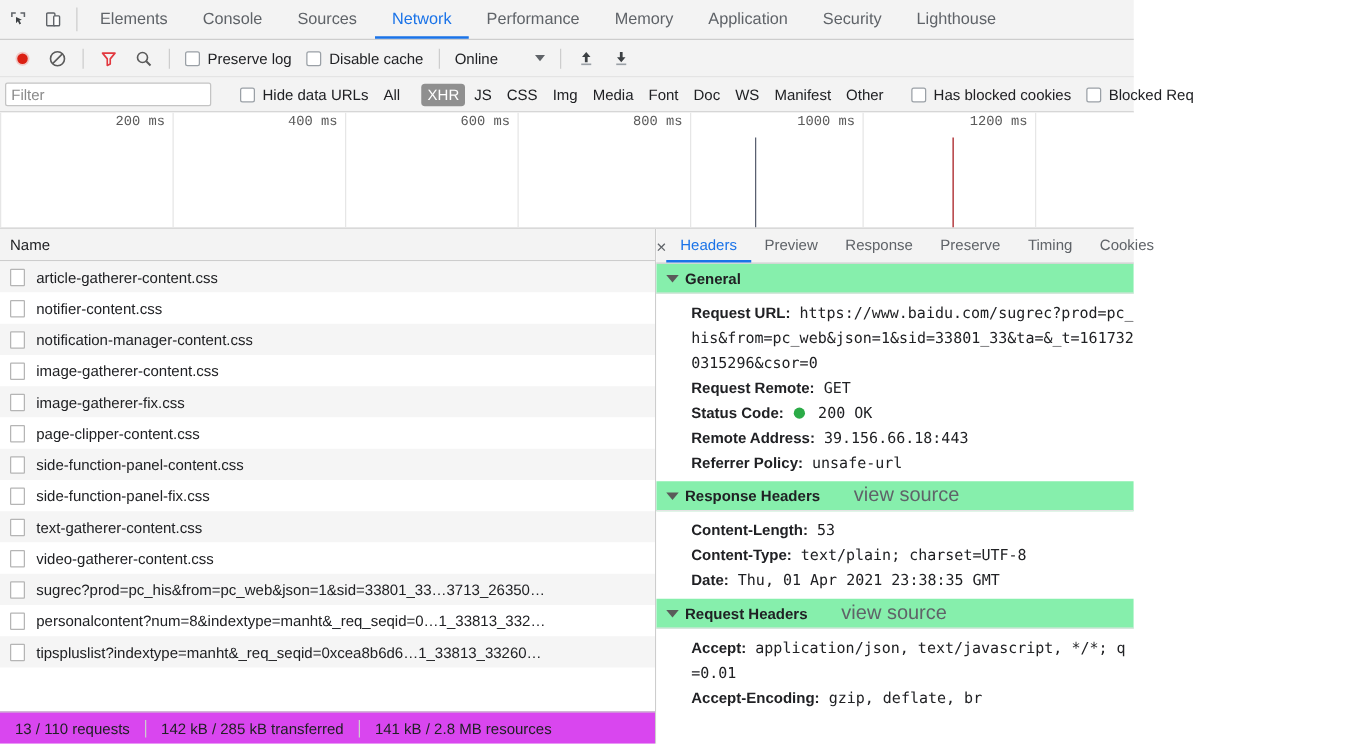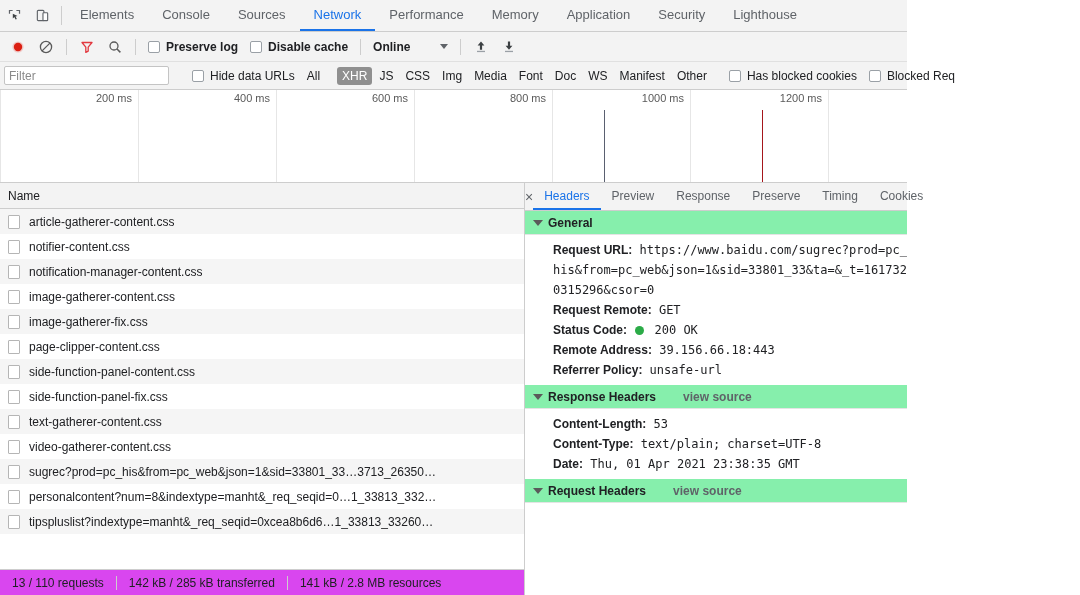--- a/index.html
+++ b/index.html
@@ -28,21 +28,21 @@
   .main-tab {
     padding: 0 14px; display:flex; align-items:center;
     font-size: 13px; color:#5f6368; cursor:pointer; white-space:nowrap;
     border-bottom: 2px solid transparent;
   }
   .main-tab.active { color:#1a73e8; border-bottom-color:#1a73e8; }
 
   
   .net-toolbar {
     height: 30px; min-height:30px; display:flex; align-items:center;
-    background:#f3f3f3; border-bottom:1px solid #e0e0e0; padding-left:4px;font-weight:bold;
+    background:#f3f3f3; border-bottom:1px solid #e0e0e0; padding-left:4px;
   }
   .tb-sep { width:1px; height:16px; background:#cdcdcd; margin:0 6px; }
   .tb-check { display:flex; align-items:center; gap:6px; cursor:pointer; padding:0 6px; }
   .cbox {
     width:12px; height:12px; border:1px solid #9aa0a6; border-radius:2px;
     background:#fff; display:inline-block; flex:none;
   }
   .tb-label { font-size:12px; color:#202124; white-space:nowrap; }
   .throttle {
     display:flex; align-items:center; gap:30px; padding:0 6px; cursor:pointer;
@@ -71,21 +71,21 @@
   .fsep { width:1px; height:14px; background:#cdcdcd; margin:0 5px; }
 
   
   .overview {
     height: 93px; min-height:93px; position:relative; background:#fff;
     border-bottom:1px solid #cdcdcd; overflow:hidden;
   }
   .ov-gridline { position:absolute; top:0; bottom:0; width:1px; background:#e6e6e6; }
   .ov-tick {
     position:absolute; top:2px; font-size:11px; color:#5a5a5a;
-    transform:translateX(-100%); padding-right:6px; white-space:nowrap;
+    transform:translateX(-100%); padding-right:6px; white-space:nowrap;font-family:Liberation Mono, monospace;
   }
   .ov-event { position:absolute; top:20px; bottom:0; width:1px; }
 
   
   .split { flex:1; display:flex; min-height:0; }
 
   .left-pane {
     width:525px; min-width:525px; display:flex; flex-direction:column;
     border-right:1px solid #cdcdcd; background:#fff; min-height:0;
   }
@@ -134,21 +134,21 @@
   .section-head {
     height:24px; display:flex; align-items:center; gap:5px;
     padding-left:8px; background:#86efac; border-bottom:1px solid #e4e4e4;
     font-size:12px; font-weight:bold; color:#202124; cursor:pointer;
   }
   .tri {
     width:0;height:0;border-left:5px solid transparent;border-right:5px solid transparent;
     border-top:6px solid #5a5a5a; flex:none;
   }
   .view-source {
-    font-weight:bold; color:#5f6368; font-size:12px; margin-left:22px; cursor:pointer;
+    font-weight:normal; color:#5f6368; font-size:16px; margin-left:22px; cursor:pointer;
   }
   .kv-list { padding:5px 0 5px 28px; }
   .kv {
     font-size:12px; line-height:20px; color:#202124;
     font-family:"DejaVu Sans Mono", monospace; word-break:break-all;
   }
   .kv b {
     font-family:"Liberation Sans", sans-serif; font-weight:bold; font-size:12px;
   }
   .dot-ok {
@@ -425,17 +425,27 @@
             <b>Date:</b>
             <span>Thu, 01 Apr 2021 23:38:35 GMT</span>
           </div>
         </div>
 
         <div class="section-head">
           <span class="tri"></span>
           <span>Request Headers</span>
           <span class="view-source">view source</span>
         </div>
+        <div class="kv-list">
+          <div class="kv">
+            <b>Accept:</b>
+            <span>application/json, text/javascript, */*; q=0.01</span>
+          </div>
+          <div class="kv">
+            <b>Accept-Encoding:</b>
+            <span>gzip, deflate, br</span>
+          </div>
+        </div>
 
       </div>
     </div>
   </div>
 </div>
 
 </body></html>

